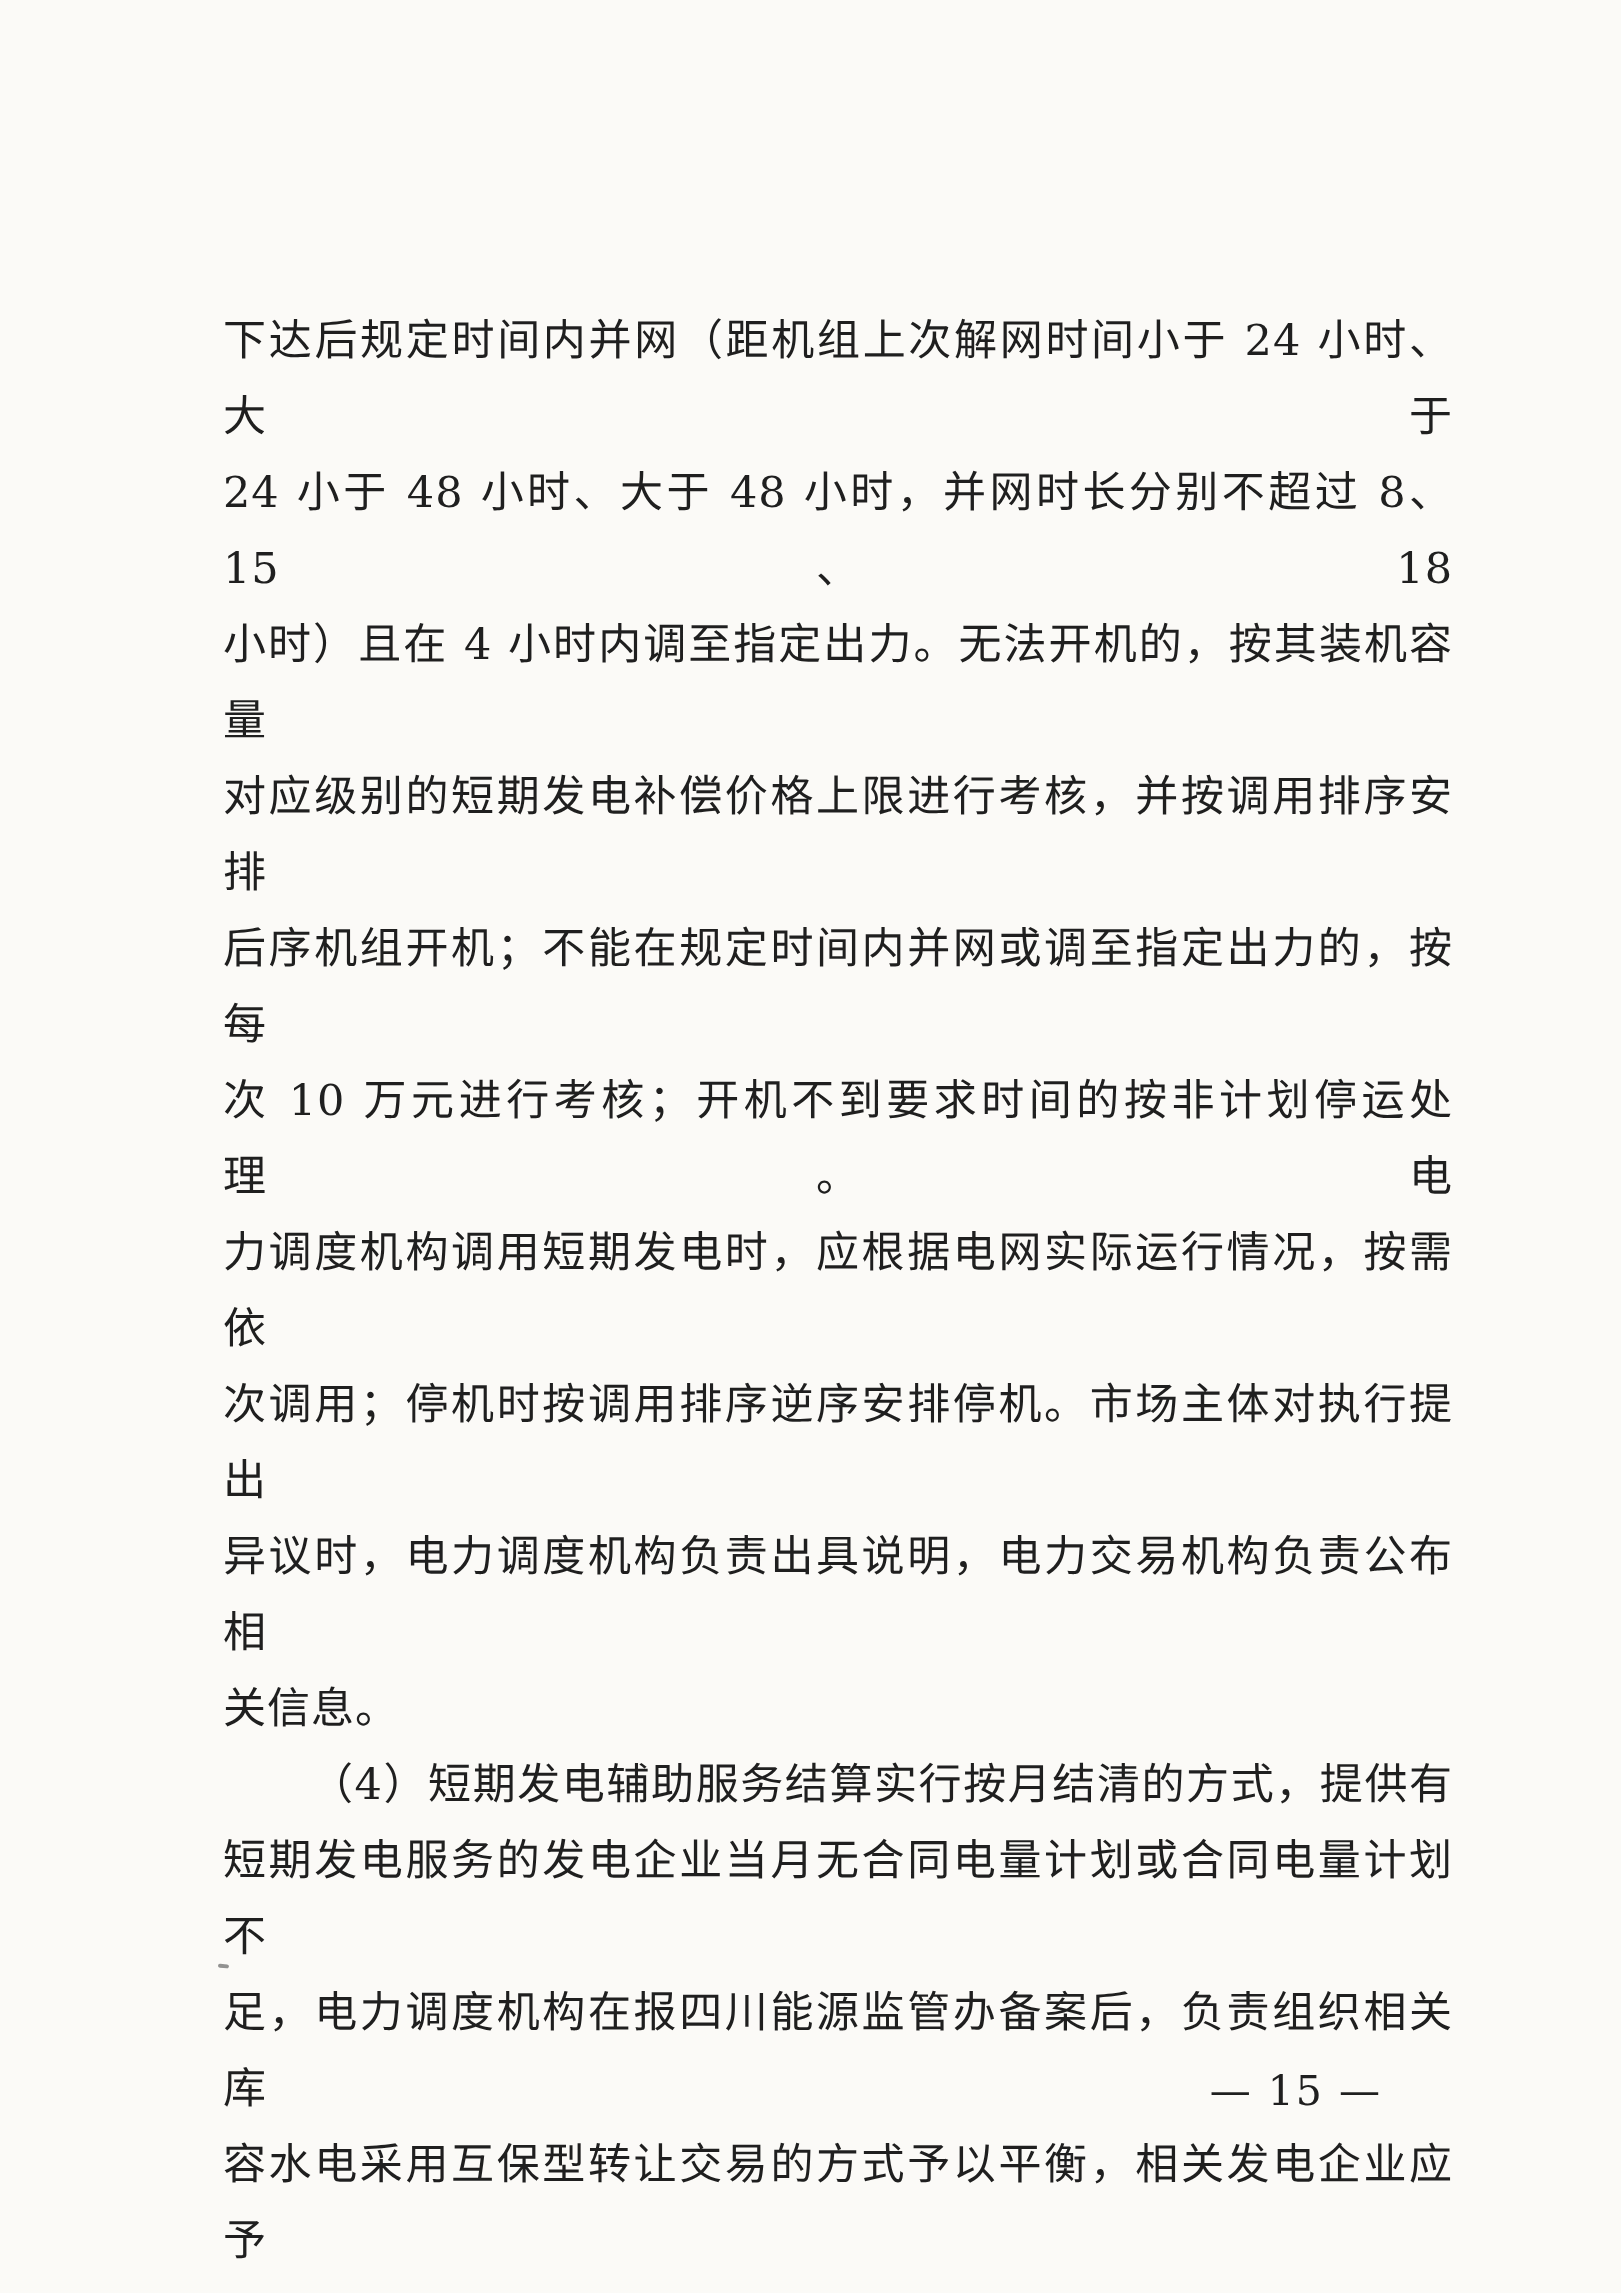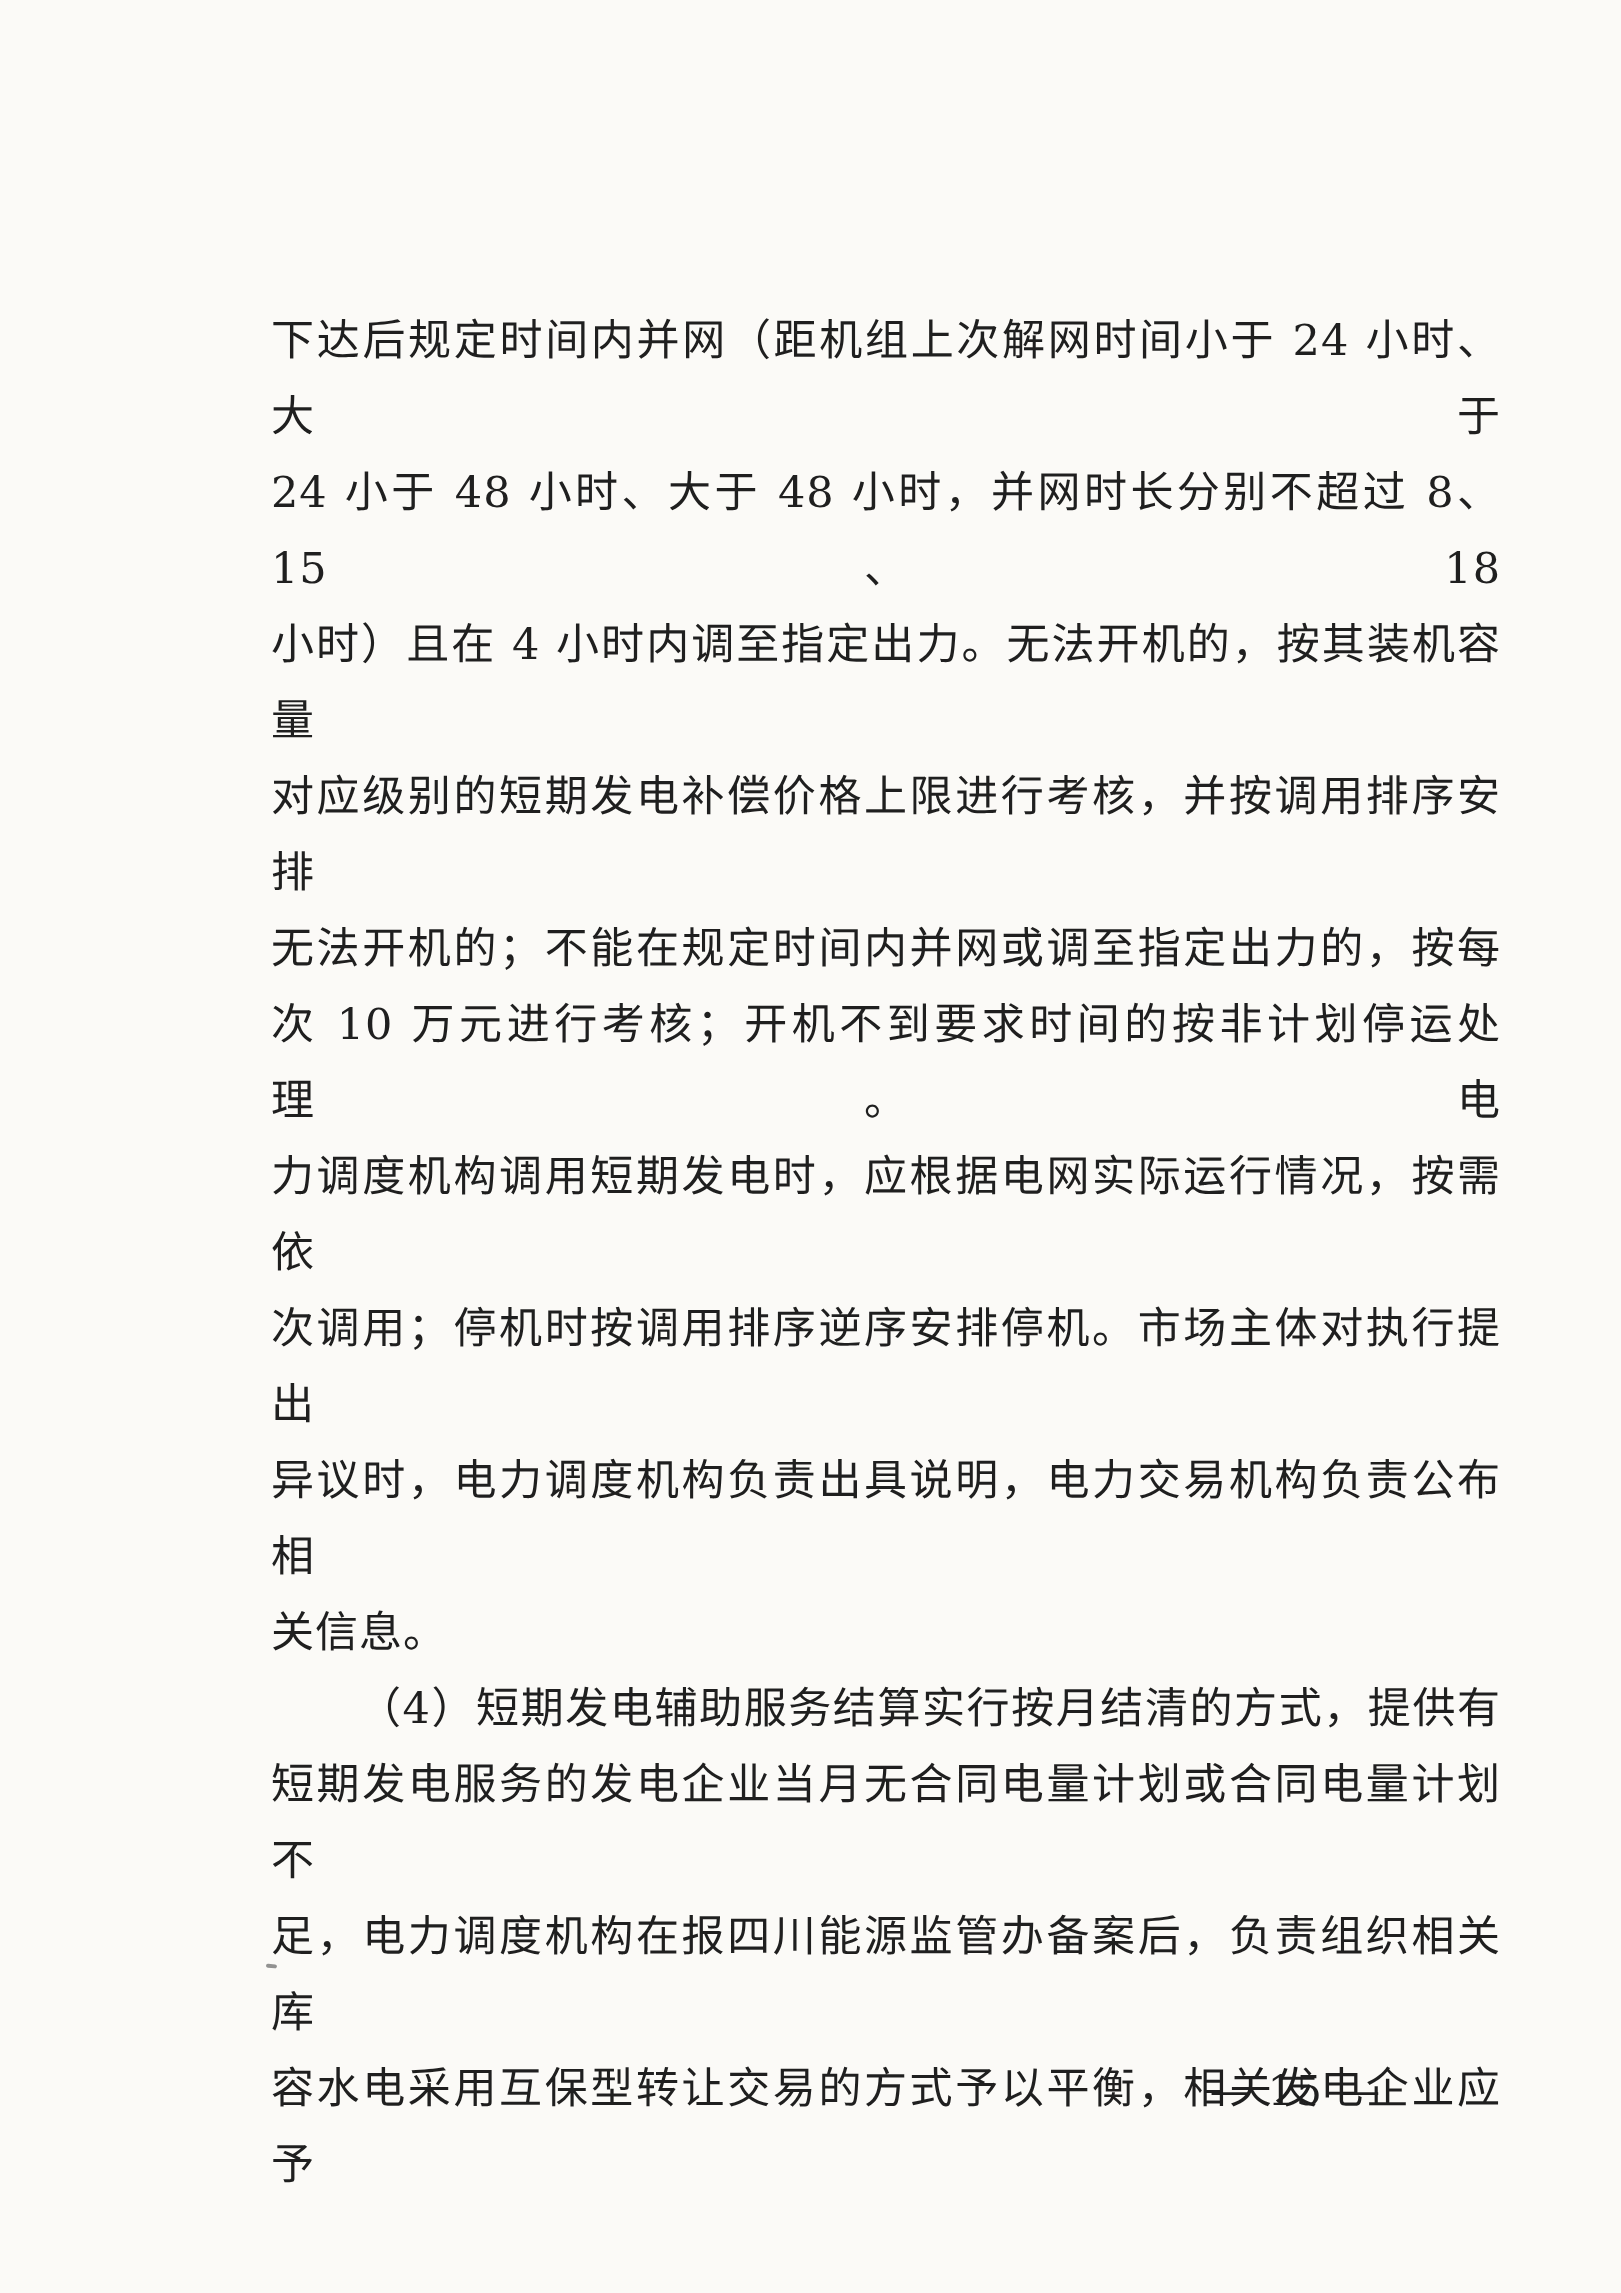--- a/index.html
+++ b/index.html
@@ -11,21 +11,20 @@
     width:1621px;height:2294px;
     background:var(--paper);
     font-family:"DejaVu Serif","Liberation Serif",serif;
     color:var(--ink);
     position:relative;
     overflow:hidden;
   }
   .page{
     position:absolute;inset:0;
     background:var(--paper);
-    margin-left:48px;
   }
   .text-block{
     position:absolute;
     left:223px;
     top:302px;
     width:1230px;
   }
   .line{
     font-size:43px;
     line-height:76px;
@@ -66,21 +65,21 @@
 <body>
 
 <div class="page">
 
   <main class="text-block">
 
   <div class="line justify">下达后规定时间内并网（距机组上次解网时间小于 24 小时、大于</div>
       <div class="line justify">24 小于 48 小时、大于 48 小时，并网时长分别不超过 8、15、18</div>
       <div class="line justify">小时）且在 4 小时内调至指定出力。无法开机的，按其装机容量</div>
       <div class="line justify">对应级别的短期发电补偿价格上限进行考核，并按调用排序安排</div>
-      <div class="line justify">无法开机的；不能在规定时间内并网或调至指定出力的，按每</div>
+      <div class="line justify">后序机组开机；不能在规定时间内并网或调至指定出力的，按每</div>
       <div class="line justify">次 10 万元进行考核；开机不到要求时间的按非计划停运处理。电</div>
       <div class="line justify">力调度机构调用短期发电时，应根据电网实际运行情况，按需依</div>
       <div class="line justify">次调用；停机时按调用排序逆序安排停机。市场主体对执行提出</div>
       <div class="line justify">异议时，电力调度机构负责出具说明，电力交易机构负责公布相</div>
       <div class="line">关信息。</div>
       <div class="line justify indent">（4）短期发电辅助服务结算实行按月结清的方式，提供有</div>
       <div class="line justify">短期发电服务的发电企业当月无合同电量计划或合同电量计划不</div>
       <div class="line justify">足，电力调度机构在报四川能源监管办备案后，负责组织相关库</div>
       <div class="line justify">容水电采用互保型转让交易的方式予以平衡，相关发电企业应予</div>
     </main>

